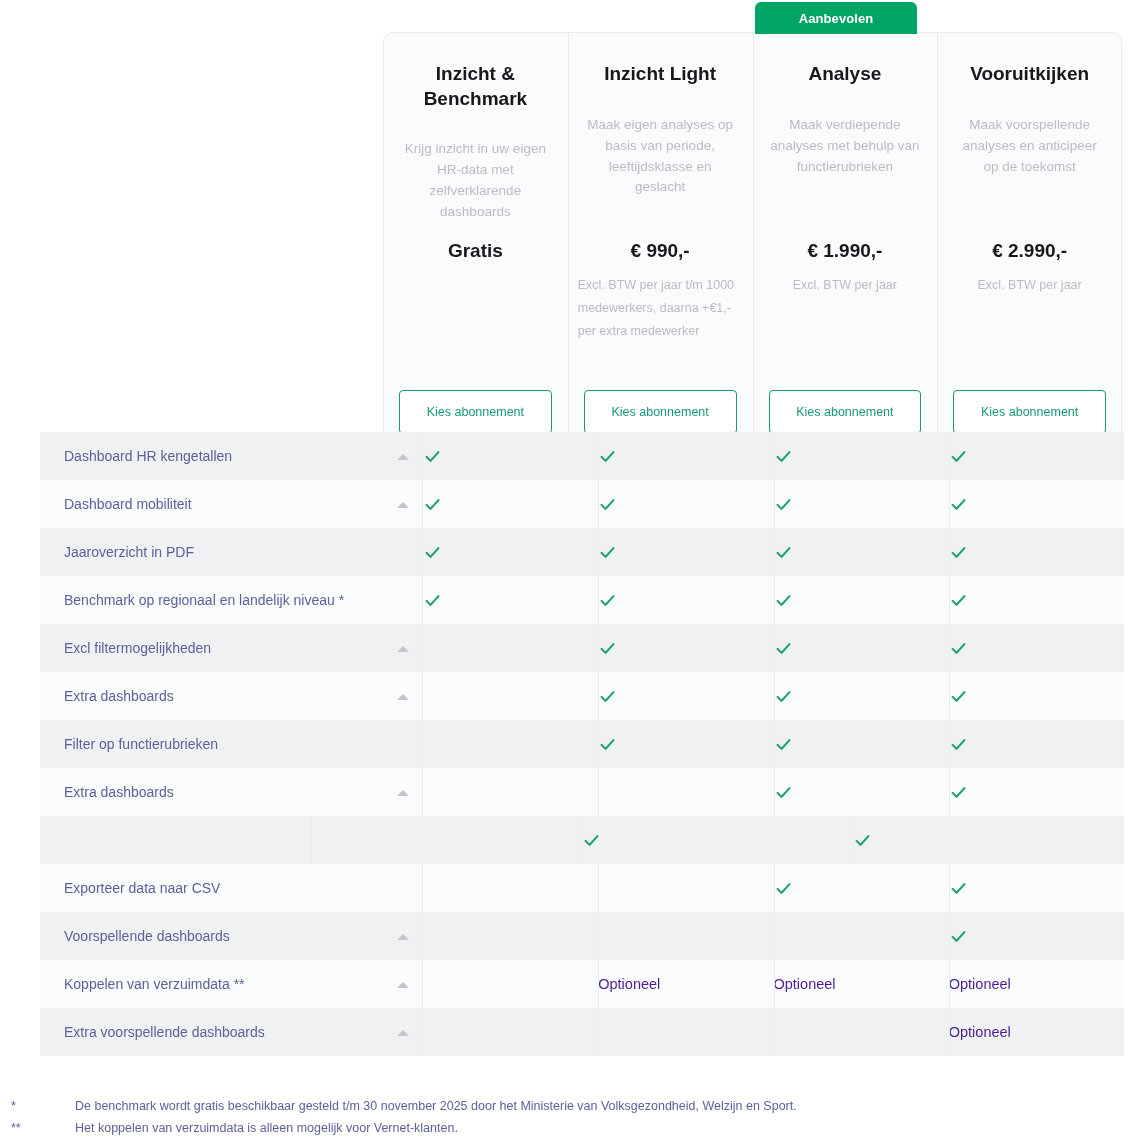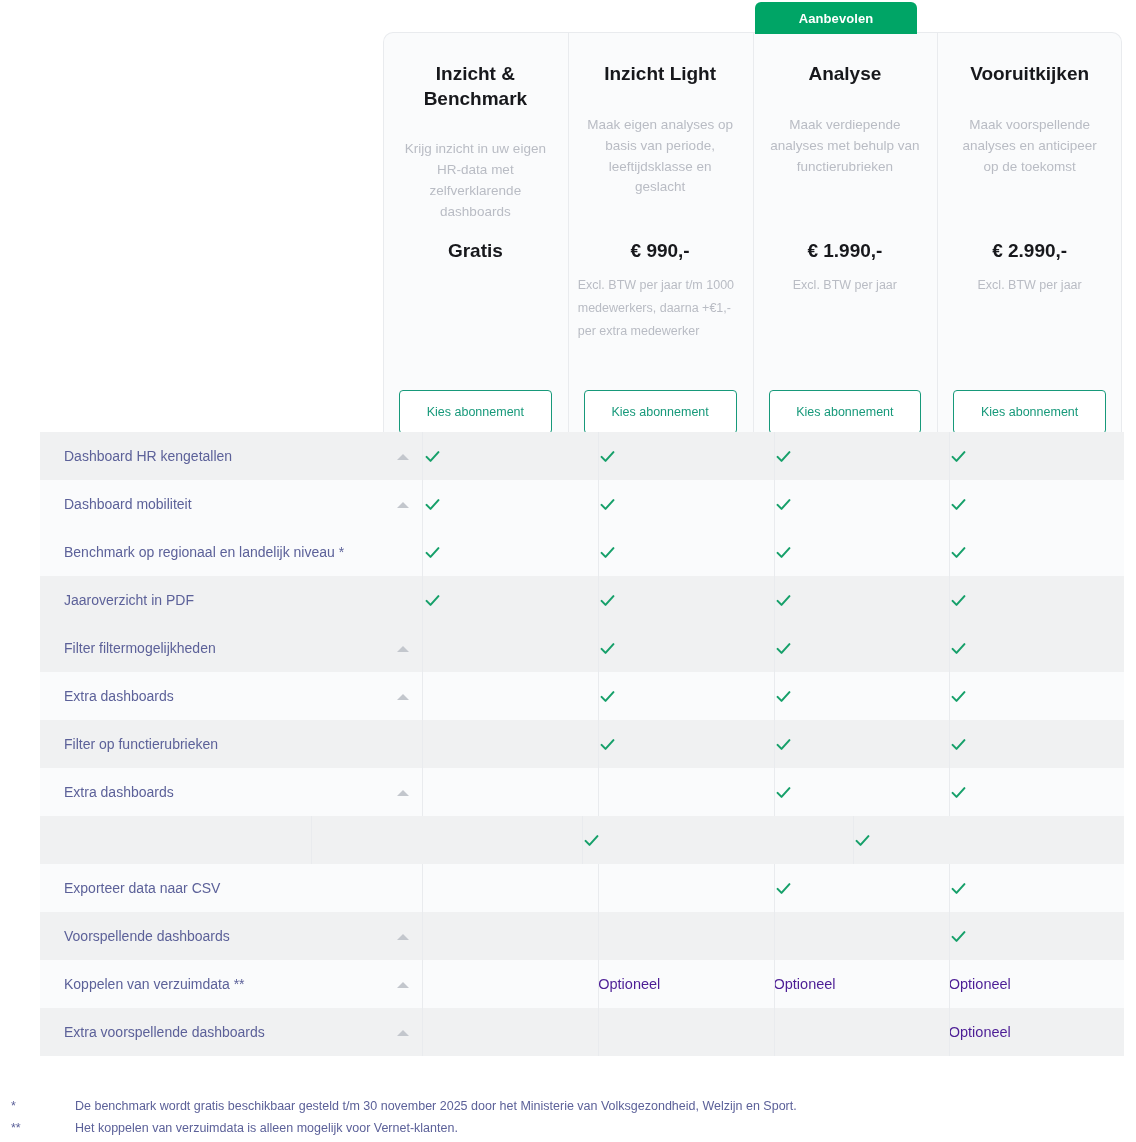--- a/index.html
+++ b/index.html
@@ -314,20 +314,45 @@
           <svg class="check" viewBox="0 0 24 24">
             <path d="M4.5 12.5 L9.5 17.5 L19.5 6.5"></path>
           </svg>
         </div>
         <div class="fcell">
           <svg class="check" viewBox="0 0 24 24">
             <path d="M4.5 12.5 L9.5 17.5 L19.5 6.5"></path>
           </svg>
         </div>
       </div>
+      <div class="frow alt">
+        <div class="fname">
+          <span>Jaaroverzicht in PDF</span>
+        </div>
+        <div class="fcell">
+          <svg class="check" viewBox="0 0 24 24">
+            <path d="M4.5 12.5 L9.5 17.5 L19.5 6.5"></path>
+          </svg>
+        </div>
+        <div class="fcell">
+          <svg class="check" viewBox="0 0 24 24">
+            <path d="M4.5 12.5 L9.5 17.5 L19.5 6.5"></path>
+          </svg>
+        </div>
+        <div class="fcell">
+          <svg class="check" viewBox="0 0 24 24">
+            <path d="M4.5 12.5 L9.5 17.5 L19.5 6.5"></path>
+          </svg>
+        </div>
+        <div class="fcell">
+          <svg class="check" viewBox="0 0 24 24">
+            <path d="M4.5 12.5 L9.5 17.5 L19.5 6.5"></path>
+          </svg>
+        </div>
+      </div>
       <div class="frow plain">
         <div class="fname">
           <span>Benchmark op regionaal en landelijk niveau *</span>
         </div>
         <div class="fcell">
           <svg class="check" viewBox="0 0 24 24">
             <path d="M4.5 12.5 L9.5 17.5 L19.5 6.5"></path>
           </svg>
         </div>
         <div class="fcell">
@@ -341,46 +366,21 @@
           </svg>
         </div>
         <div class="fcell">
           <svg class="check" viewBox="0 0 24 24">
             <path d="M4.5 12.5 L9.5 17.5 L19.5 6.5"></path>
           </svg>
         </div>
       </div>
       <div class="frow alt">
         <div class="fname">
-          <span>Jaaroverzicht in PDF</span>
-        </div>
-        <div class="fcell">
-          <svg class="check" viewBox="0 0 24 24">
-            <path d="M4.5 12.5 L9.5 17.5 L19.5 6.5"></path>
-          </svg>
-        </div>
-        <div class="fcell">
-          <svg class="check" viewBox="0 0 24 24">
-            <path d="M4.5 12.5 L9.5 17.5 L19.5 6.5"></path>
-          </svg>
-        </div>
-        <div class="fcell">
-          <svg class="check" viewBox="0 0 24 24">
-            <path d="M4.5 12.5 L9.5 17.5 L19.5 6.5"></path>
-          </svg>
-        </div>
-        <div class="fcell">
-          <svg class="check" viewBox="0 0 24 24">
-            <path d="M4.5 12.5 L9.5 17.5 L19.5 6.5"></path>
-          </svg>
-        </div>
-      </div>
-      <div class="frow alt">
-        <div class="fname">
-          <span>Filter filtermogelijkheden</span>
+          <span>Excl filtermogelijkheden</span>
           <span class="chev"></span>
         </div>
         <div class="fcell"></div>
         <div class="fcell">
           <svg class="check" viewBox="0 0 24 24">
             <path d="M4.5 12.5 L9.5 17.5 L19.5 6.5"></path>
           </svg>
         </div>
         <div class="fcell">
           <svg class="check" viewBox="0 0 24 24">

